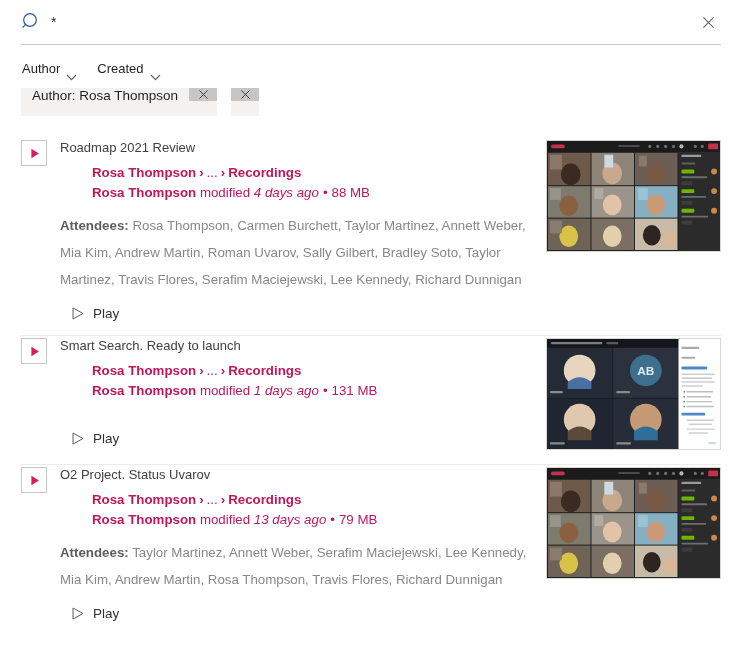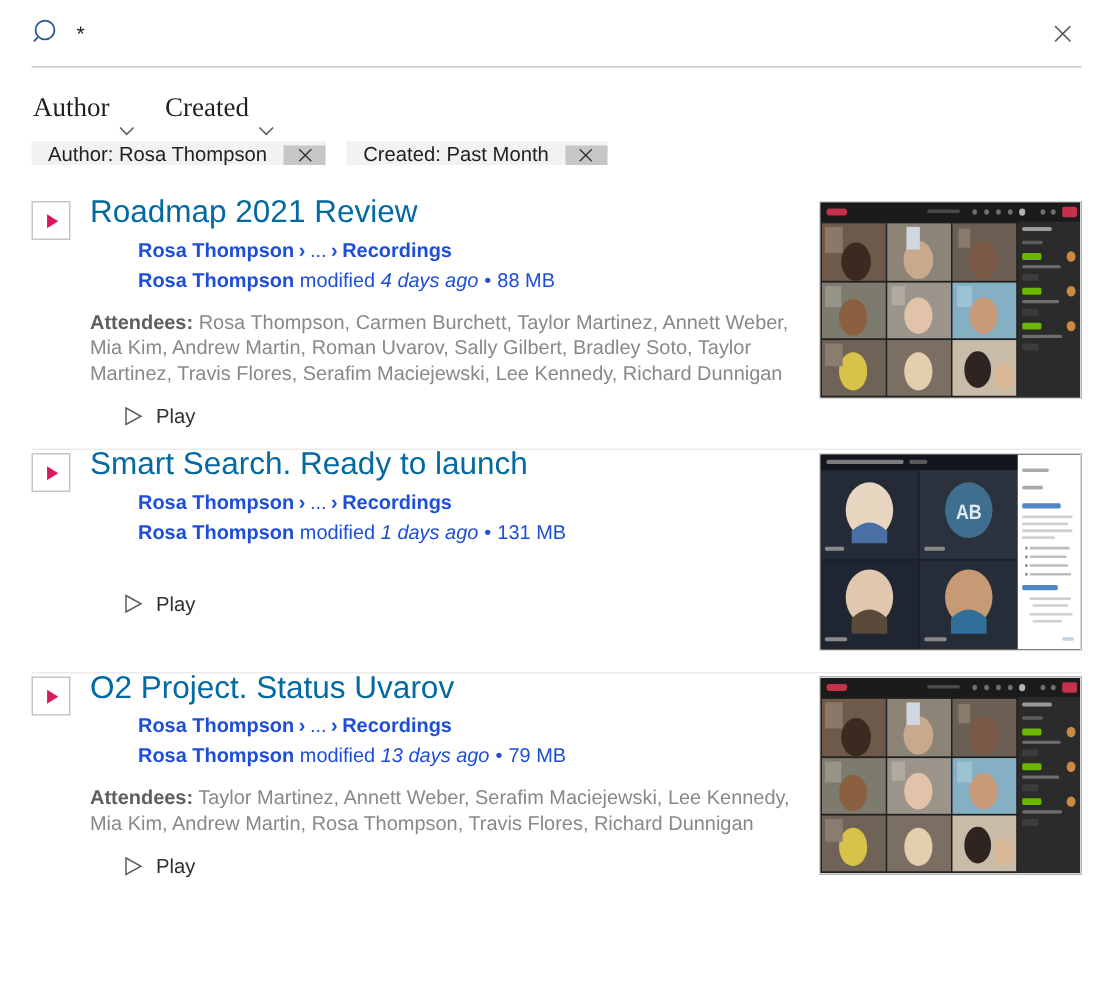--- a/index.html
+++ b/index.html
@@ -36,35 +36,34 @@
   }
 
   
   .filter-row {
     display: flex; align-items: center;
     padding: 14px 21px 0 21px;
     gap: 18px;
   }
   .filter-dd {
     display: flex; align-items: flex-end; gap: 6px;
-    font-size: 18px; color: #201f1e; cursor: pointer;
+    font-size: 13px; color: #201f1e; cursor: pointer;
     padding: 2px 1px;
-    font-family: Liberation Serif, serif;
   }
   .chev { width: 11px; height: 7px; flex: 0 0 11px; }
 
   
   .chip-row {
     display: flex; align-items: center;
     padding: 10px 21px 0 21px;
     gap: 14px;
   }
   .chip {
-    display: flex; align-items: flex-end;
-    height: 16px;
+    display: flex; align-items: flex-start;
+    height: 28px;
     background: #f3f2f1;
   }
   .chip-label {
     display: flex; align-items: center;
     padding: 0 11px;
     font-size: 13.5px; color: #201f1e;
     white-space: nowrap;
   }
   .chip-x {
     width: 28px;
@@ -85,60 +84,60 @@
   .r-icon {
     flex: 0 0 26px;
     width: 26px; height: 26px;
     border: 1px solid #c8c6c4;
     display: flex; align-items: center; justify-content: center;
     margin-top: 2px;
   }
   .r-body { flex: 1 1 auto; padding-left: 13px; padding-right: 10px; min-width: 0; }
 
   .r-title {
-    font-size: 21px;
-    color: #0369a1;
+    font-size: 13px;
+    color: #404040;
     line-height: 20px;
     margin: 0 0 5px 0;
     cursor: pointer;
     display: inline-block;
   }
   .r-path, .r-meta {
     font-size: 13.3px;
     line-height: 20px;
-    color: #1d4ed8;
+    color: #be185d;
     white-space: nowrap;
     padding-left: 32px;
   }
   .r-path b, .r-meta b { font-weight: 700; }
   .sep-chev { font-weight: 700; padding: 0 3px; }
   .r-meta i { font-style: italic; margin-top: 25px; }
   .dot { padding: 0 4px; }
 
   .r-att {
     font-size: 13.3px;
-    line-height: 17px;
+    line-height: 27px;
     color: #8a8886;
     margin-top: 9px;
     max-width: 480px;
   }
   .r-att b { color: #605e5c; font-weight: 700; }
 
   .r-play {
     display: flex; align-items: center; gap: 9px;
-    margin-top: 13px; margin-left: 23px;
+    margin-top: 13px; margin-left: 12px;
     font-size: 13.5px; color: #323130;
     cursor: pointer; width: max-content;
   }
   .play-tri { width: 12px; height: 13px; flex: 0 0 12px; }
 
   
   .thumb {
     flex: 0 0 175px;
-    width: 175px; height: 132px;
+    width: 175px; height: 112px;
     position: relative;
     background: #201f1e;
     margin-top: 2px;
     overflow: hidden;
     border: 1px solid #d9d7d5;
     cursor: pointer;
   }
   .thumb svg { display: block; width: 100%; height: 100%; }
 </style>
 </head>
@@ -185,21 +184,20 @@
     <div class="chip">
       <span class="chip-label">Author: Rosa Thompson</span>
       <span class="chip-x">
         <svg viewBox="0 0 16 16" width="13" height="13">
             <line x1="3" y1="3" x2="13" y2="13" stroke="#323130" stroke-width="1.1"></line>
             <line x1="13" y1="3" x2="3" y2="13" stroke="#323130" stroke-width="1.1"></line>
           </svg>
       </span>
     </div>
     <div class="chip">
-      <span class="chip-label">Created: Past Month</span>
       <span class="chip-x">
         <svg viewBox="0 0 16 16" width="13" height="13">
             <line x1="3" y1="3" x2="13" y2="13" stroke="#323130" stroke-width="1.1"></line>
             <line x1="13" y1="3" x2="3" y2="13" stroke="#323130" stroke-width="1.1"></line>
           </svg>
       </span>
     </div>
   </div>
 
   <div class="results">

